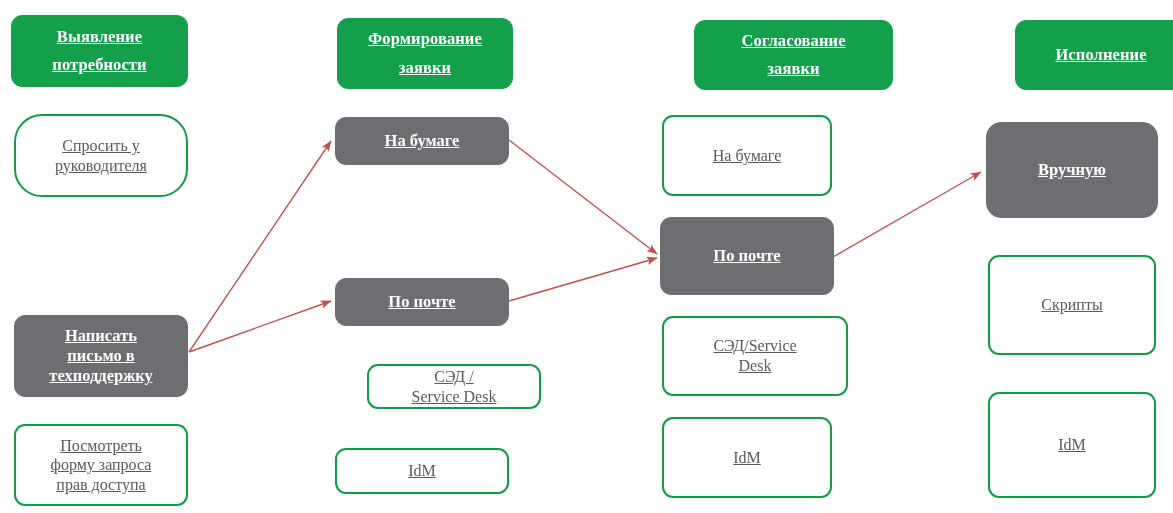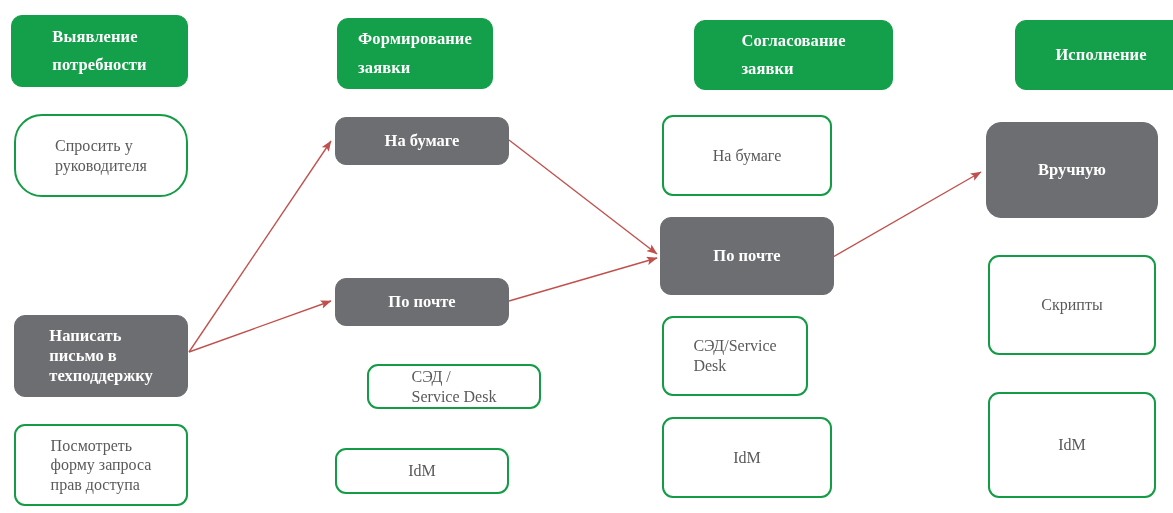--- a/index.html
+++ b/index.html
@@ -14,24 +14,25 @@
     background: #ffffff;
     overflow: hidden;
     font-family: "Liberation Serif", "DejaVu Serif", serif;
   }
   .node {
     position: absolute;
     box-sizing: border-box;
     display: flex;
     align-items: center;
     justify-content: center;
-    text-align: left;
+    text-align: center;
     line-height: 1.22;
     white-space: pre-line;
     z-index: 2;
+    text-decoration: underline;
   }
   
   .node.header {
     background: #14A04A;
     border: 1px solid #14A04A;
     border-radius: 11px;
     color: #ffffff;
     font-weight: bold;
     font-size: 16.5px;
     letter-spacing: 0.1px;
@@ -107,21 +108,21 @@
 письмо в
 техподдержку</span>
   </div>
 
   <div class="node outline" style="left:14px; top:416px; width:174px; height:82px;margin-top:8px;">
     <span class="txt">Посмотреть
 форму запроса
 прав доступа</span>
   </div>
 
-  <div class="node header" style="left:337px; top:18px; width:156px; height:71px;">
+  <div class="node header" style="left:337px; top:18px; width:176px; height:71px;">
     <span class="txt">Формирование
 заявки</span>
   </div>
 
   <div class="node filled" style="left:335px; top:117px; width:174px; height:48px;">
     <span class="txt">На бумаге</span>
   </div>
 
 
   <div class="node filled" style="left:335px; top:278px; width:174px; height:48px;">
@@ -143,21 +144,21 @@
   </div>
 
   <div class="node outline" style="left:662px; top:115px; width:170px; height:81px;">
     <span class="txt">На бумаге</span>
   </div>
 
   <div class="node filled" style="left:660px; top:217px; width:174px; height:78px;">
     <span class="txt">По почте</span>
   </div>
 
-  <div class="node outline" style="left:662px; top:316px; width:146px; height:80px;">
+  <div class="node outline" style="left:662px; top:316px; width:186px; height:80px;">
     <span class="txt">СЭД/Service
 Desk</span>
   </div>
 
   <div class="node outline" style="left:662px; top:417px; width:170px; height:81px;">
     <span class="txt">IdM</span>
   </div>
 
   <div class="node header" style="left:1015px; top:20px; width:172px; height:70px;">
     <span class="txt">Исполнение</span>

